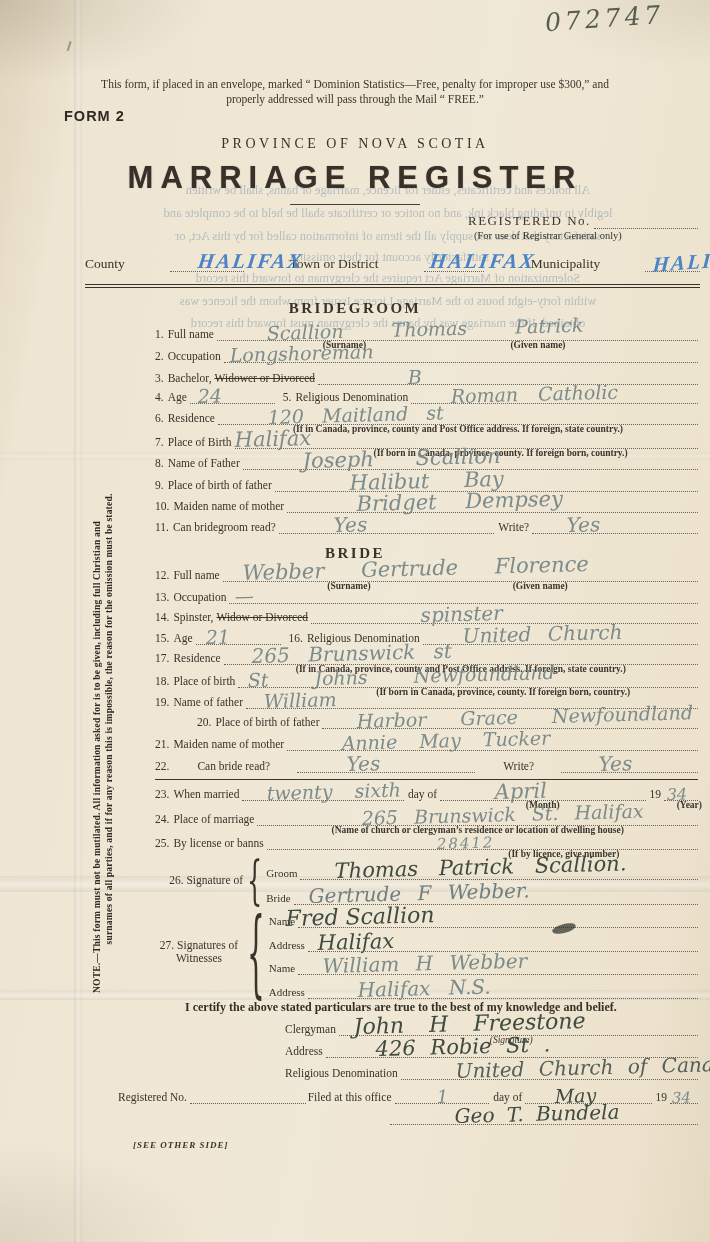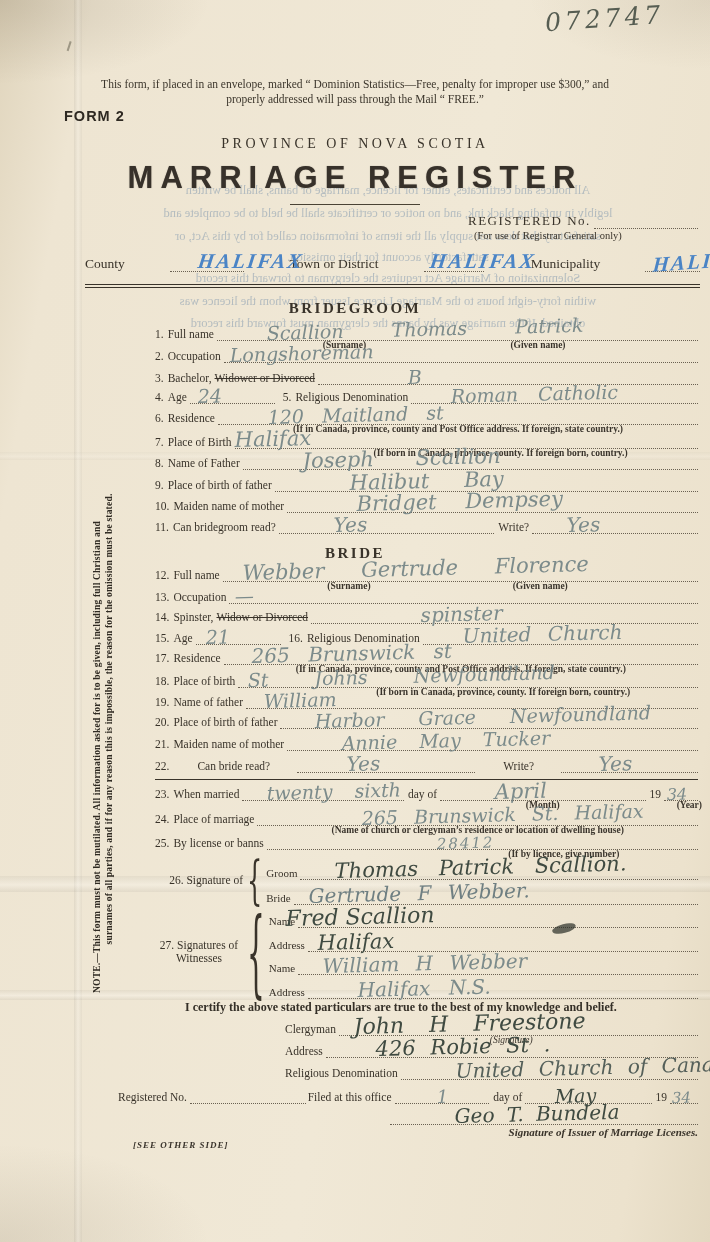--- a/index.html
+++ b/index.html
@@ -269,21 +269,21 @@
   </div>
 
   <div class="r" style="top:693px;">
     <span class="lblno">19.</span>
       <span class="lbl">Name of father</span>
     <span class="fill">
       <span class="hw" style="left:18px;">William</span>
     </span>
   </div>
 
-  <div class="r" style="top:713px;">
+  <div class="r" style="top:713px;margin-left:42px;">
     <span class="lblno">20.</span>
       <span class="lbl">Place of birth of father</span>
     <span class="fill">
       <span class="hw" style="left:35px;word-spacing:28px;">Harbor Grace Newfoundland</span>
     </span>
   </div>
 
   <div class="r" style="top:735px;">
     <span class="lblno">21.</span>
       <span class="lbl">Maiden name of mother</span>
@@ -435,18 +435,17 @@
     <span class="lbl" style="margin-left:4px;">19</span>
     <span class="fill" style="max-width:28px;">
       <span class="hw" style="left:2px;font-size:15px;">34</span>
     </span>
   </div>
 
   <div class="abs" style="left:390px;right:12px;top:1106px;">
     <span class="fill" style="display:block;height:18px;margin-left:0;">
       <span class="hw ink" style="left:65px;word-spacing:6px;font-size:20px;">Geo T. Bundela</span>
     </span>
-    <div class="issuerlbl" style="text-align:right;margin-top:1px;">Signature of Issuer of Marriage Licenses.</div>
   </div>
 
   <div class="abs seeother" style="left:133px;top:1140px;font-style:italic;">[SEE OTHER SIDE]</div>
 
 </div>
 
 </body></html>

